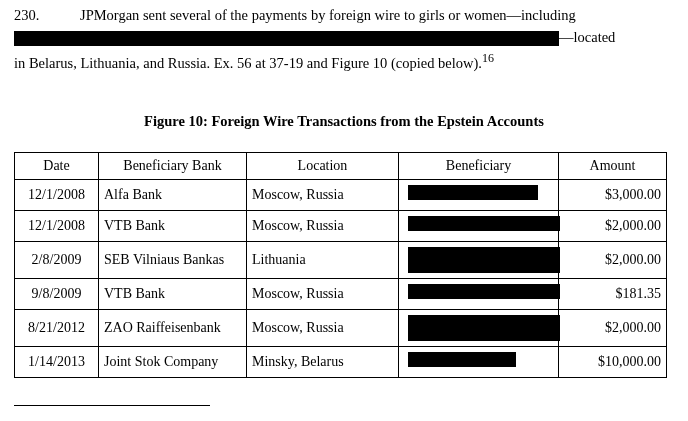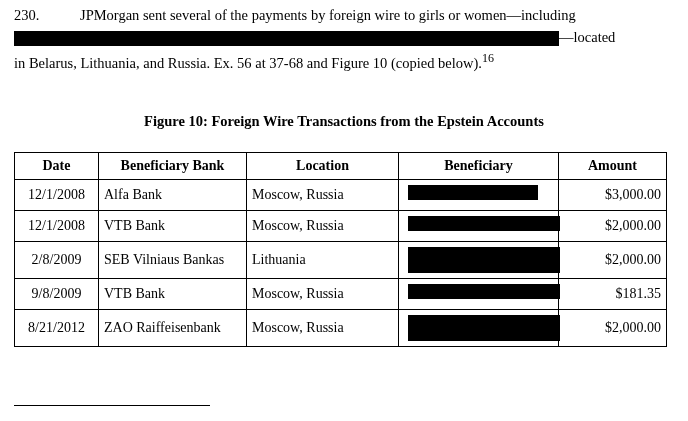--- a/index.html
+++ b/index.html
@@ -83,21 +83,21 @@
     font-size: 14px;
   }
   table.wire th,
   table.wire td {
     border: 1px solid #000000;
     padding: 2px 5px;
     line-height: 1.15;
     vertical-align: middle;
   }
   table.wire th {
-    font-weight: bold;
+    font-weight: normal;
     text-align: center;
     background: #ffffff;
     height: 22px;
   }
   .col-date   { width: 84px; }
   .col-bank   { width: 148px; }
   .col-loc    { width: 152px; }
   .col-benef  { width: 160px; }
   .col-amt    { width: 108px; }
 
@@ -135,21 +135,21 @@
 <div class="page">
 
   <div class="para">
     <span class="para-line">
       <span class="para-num">230.</span><span class="indent"></span><span>JPMorgan sent several of the payments by foreign wire to girls or women—including</span>
     </span>
     <span class="para-line">
       <span class="redact redact-inline-1"></span><span>—located</span>
     </span>
     <span class="para-line">
-      <span>in Belarus, Lithuania, and Russia. Ex. 56 at 37-68 and Figure 10 (copied below).</span><span class="sup">16</span>
+      <span>in Belarus, Lithuania, and Russia. Ex. 56 at 37-19 and Figure 10 (copied below).</span><span class="sup">16</span>
     </span>
   </div>
 
   <div class="fig-caption">Figure 10: Foreign Wire Transactions from the Epstein Accounts</div>
 
   <div class="tbl-wrap">
     <table class="wire">
       <colgroup>
         <col class="col-date">
         <col class="col-bank">
@@ -215,19 +215,30 @@
           <td class="c-date">8/21/2012</td>
           <td class="c-bank">ZAO Raiffeisenbank</td>
           <td class="c-loc">Moscow, Russia</td>
           <td class="c-benef">
             <div class="benef-box">
               <span class="bar" style="width:152px;height:26px"></span>
             </div>
           </td>
           <td class="c-amt">$2,000.00</td>
         </tr>
+        <tr>
+          <td class="c-date">1/14/2013</td>
+          <td class="c-bank">Joint Stok Company</td>
+          <td class="c-loc">Minsky, Belarus</td>
+          <td class="c-benef">
+            <div class="benef-box">
+              <span class="bar" style="width:108px"></span>
+            </div>
+          </td>
+          <td class="c-amt">$10,000.00</td>
+        </tr>
       </tbody>
     </table>
   </div>
 
   <div class="fn-rule"></div>
 
 </div>
 
 </body></html>

